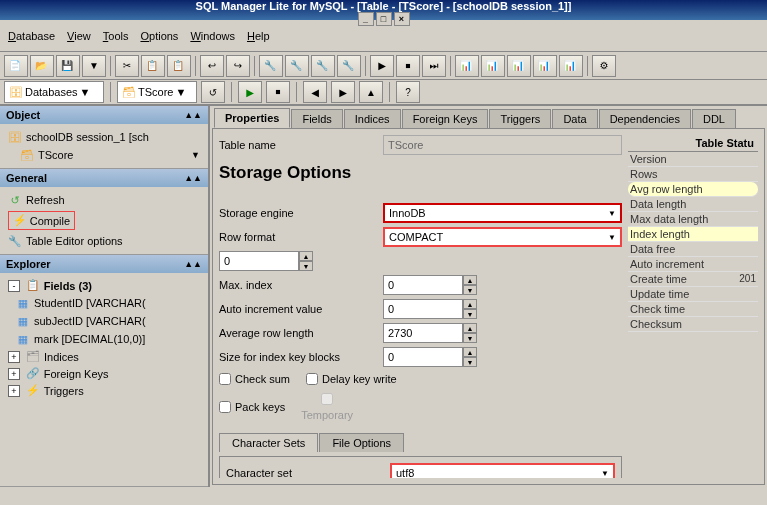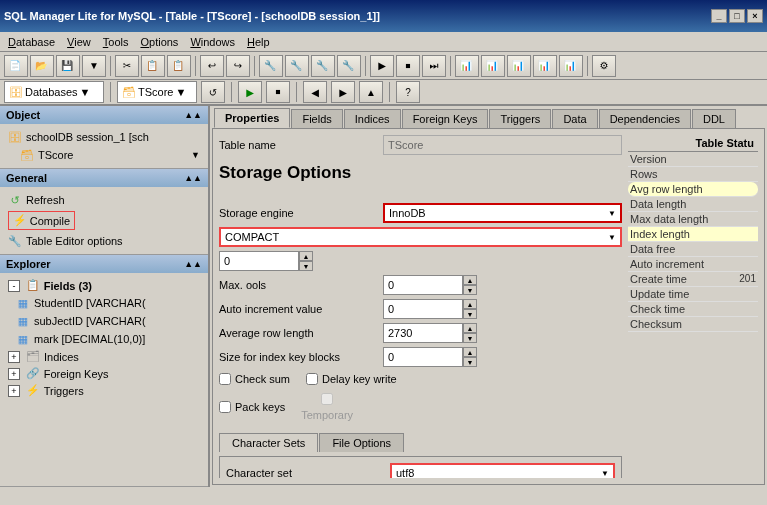--- a/index.html
+++ b/index.html
@@ -1,24 +1,24 @@
 <!DOCTYPE html>
 <html><head>
   <meta charset="utf-8">
   <style>
     * { box-sizing: border-box; margin: 0; padding: 0; }
     body { font-family: 'Segoe UI', Tahoma, Arial, sans-serif; font-size: 11px; background: #d4d0c8; overflow: hidden; }
     
     
-    .title-bar { background: linear-gradient(to bottom, #0a246a, #3a6ea5); color: white; height: 32px; display: flex; align-items: center; justify-content: space-between; padding: 0 4px; font-size: 11px; font-weight: bold; }
+    .title-bar { background: linear-gradient(to bottom, #0a246a, #3a6ea5); color: white; height: 20px; display: flex; align-items: center; justify-content: space-between; padding: 0 4px; font-size: 11px; font-weight: bold; flex-direction: column; }
     .title-bar-buttons { display: flex; gap: 2px; }
     .title-btn { width: 16px; height: 14px; background: #d4d0c8; border: 1px solid #888; font-size: 9px; display: flex; align-items: center; justify-content: center; cursor: pointer; color: black; }
     
     
-    .menu-bar { background: #d4d0c8; height: 20px; display: flex; align-items: center; padding: 0 2px; border-bottom: 1px solid #888; }
+    .menu-bar { background: #d4d0c8; height: 32px; display: flex; align-items: center; padding: 0 2px; border-bottom: 1px solid #888; }
     .menu-item { padding: 2px 6px; font-size: 11px; cursor: pointer; }
     .menu-item span { text-decoration: underline; }
     
     
     .toolbar { background: #d4d0c8; padding: 2px 4px; display: flex; align-items: center; gap: 2px; border-bottom: 1px solid #888; flex-wrap: wrap; min-height: 28px; }
     .tb-btn { width: 24px; height: 22px; background: linear-gradient(to bottom, #f0ede4, #d4d0c8); border: 1px solid #888; display: flex; align-items: center; justify-content: center; cursor: pointer; font-size: 10px; }
     .tb-sep { width: 1px; height: 20px; background: #888; margin: 0 2px; }
     
     
     .toolbar2 { background: #d4d0c8; padding: 2px 4px; display: flex; align-items: center; gap: 4px; border-bottom: 2px solid #888; height: 26px; }
@@ -299,40 +299,41 @@
           <span class="form-label">Storage engine</span>
           <div class="dropdown-row" style="flex:1;">
             <div class="dropdown-select" style="border:2px solid #cc0000;">
               <span>InnoDB</span>
               <span class="dropdown-arrow">▼</span>
             </div>
           </div>
         </div>
 
         <div class="form-row">
+          <span class="form-label">Row format</span>
           <div class="dropdown-row" style="flex:1;">
             <div class="dropdown-select">
               <span>COMPACT</span>
               <span class="dropdown-arrow">▼</span>
             </div>
           </div>
         </div>
 
         <div class="form-row">
           <div class="spinner-input">
             <input type="text" value="0" style="">
             <div class="spinner-arrows">
               <div class="spinner-up">▲</div>
               <div class="spinner-down">▼</div>
             </div>
           </div>
         </div>
 
         <div class="form-row">
-          <span class="form-label">Max. ools</span>
+          <span class="form-label">Max. index</span>
           <div class="spinner-input">
             <input type="text" value="0" style="">
             <div class="spinner-arrows">
               <div class="spinner-up">▲</div>
               <div class="spinner-down">▼</div>
             </div>
           </div>
         </div>
 
         <div class="form-row">

